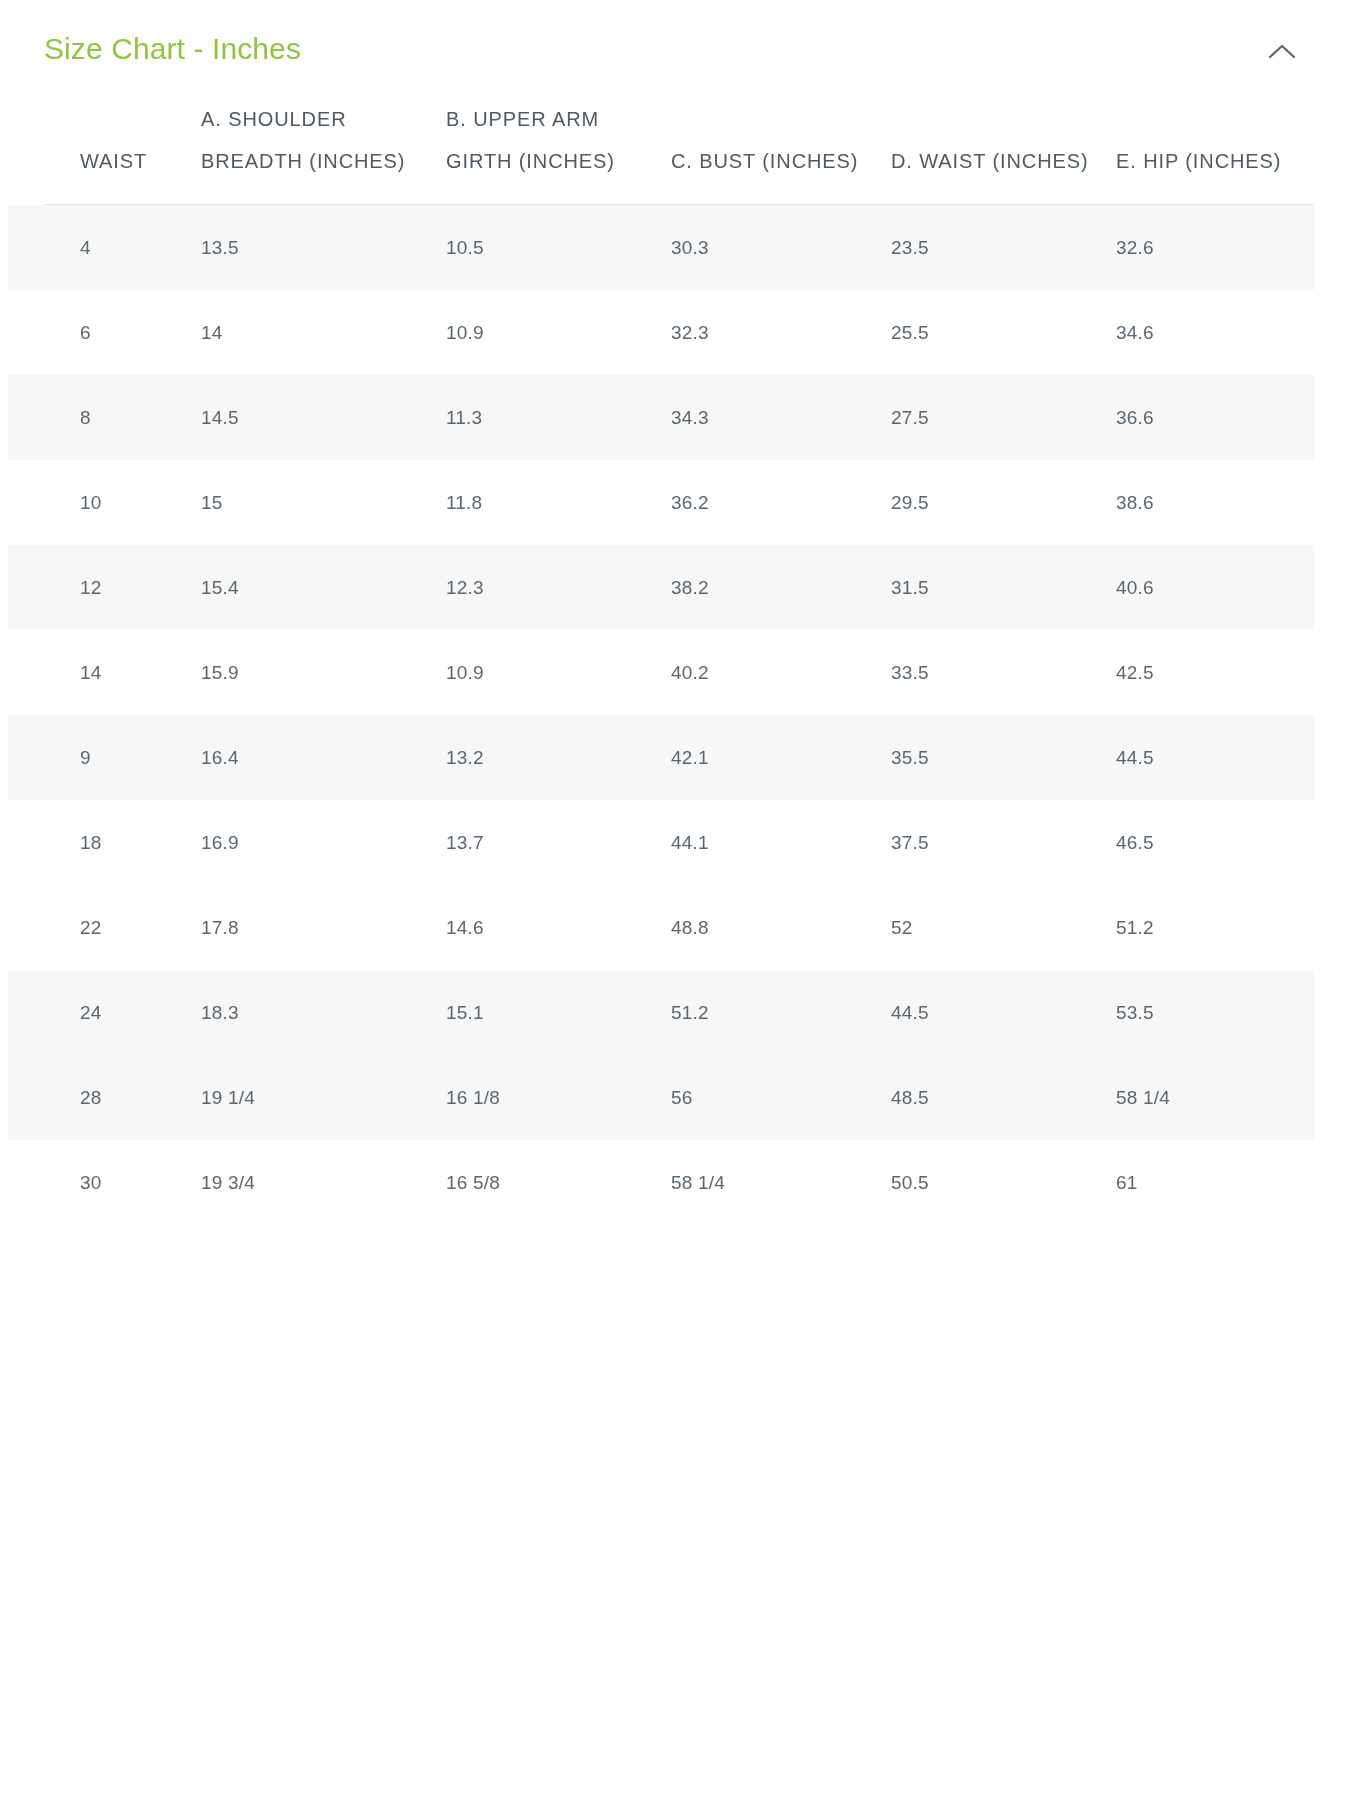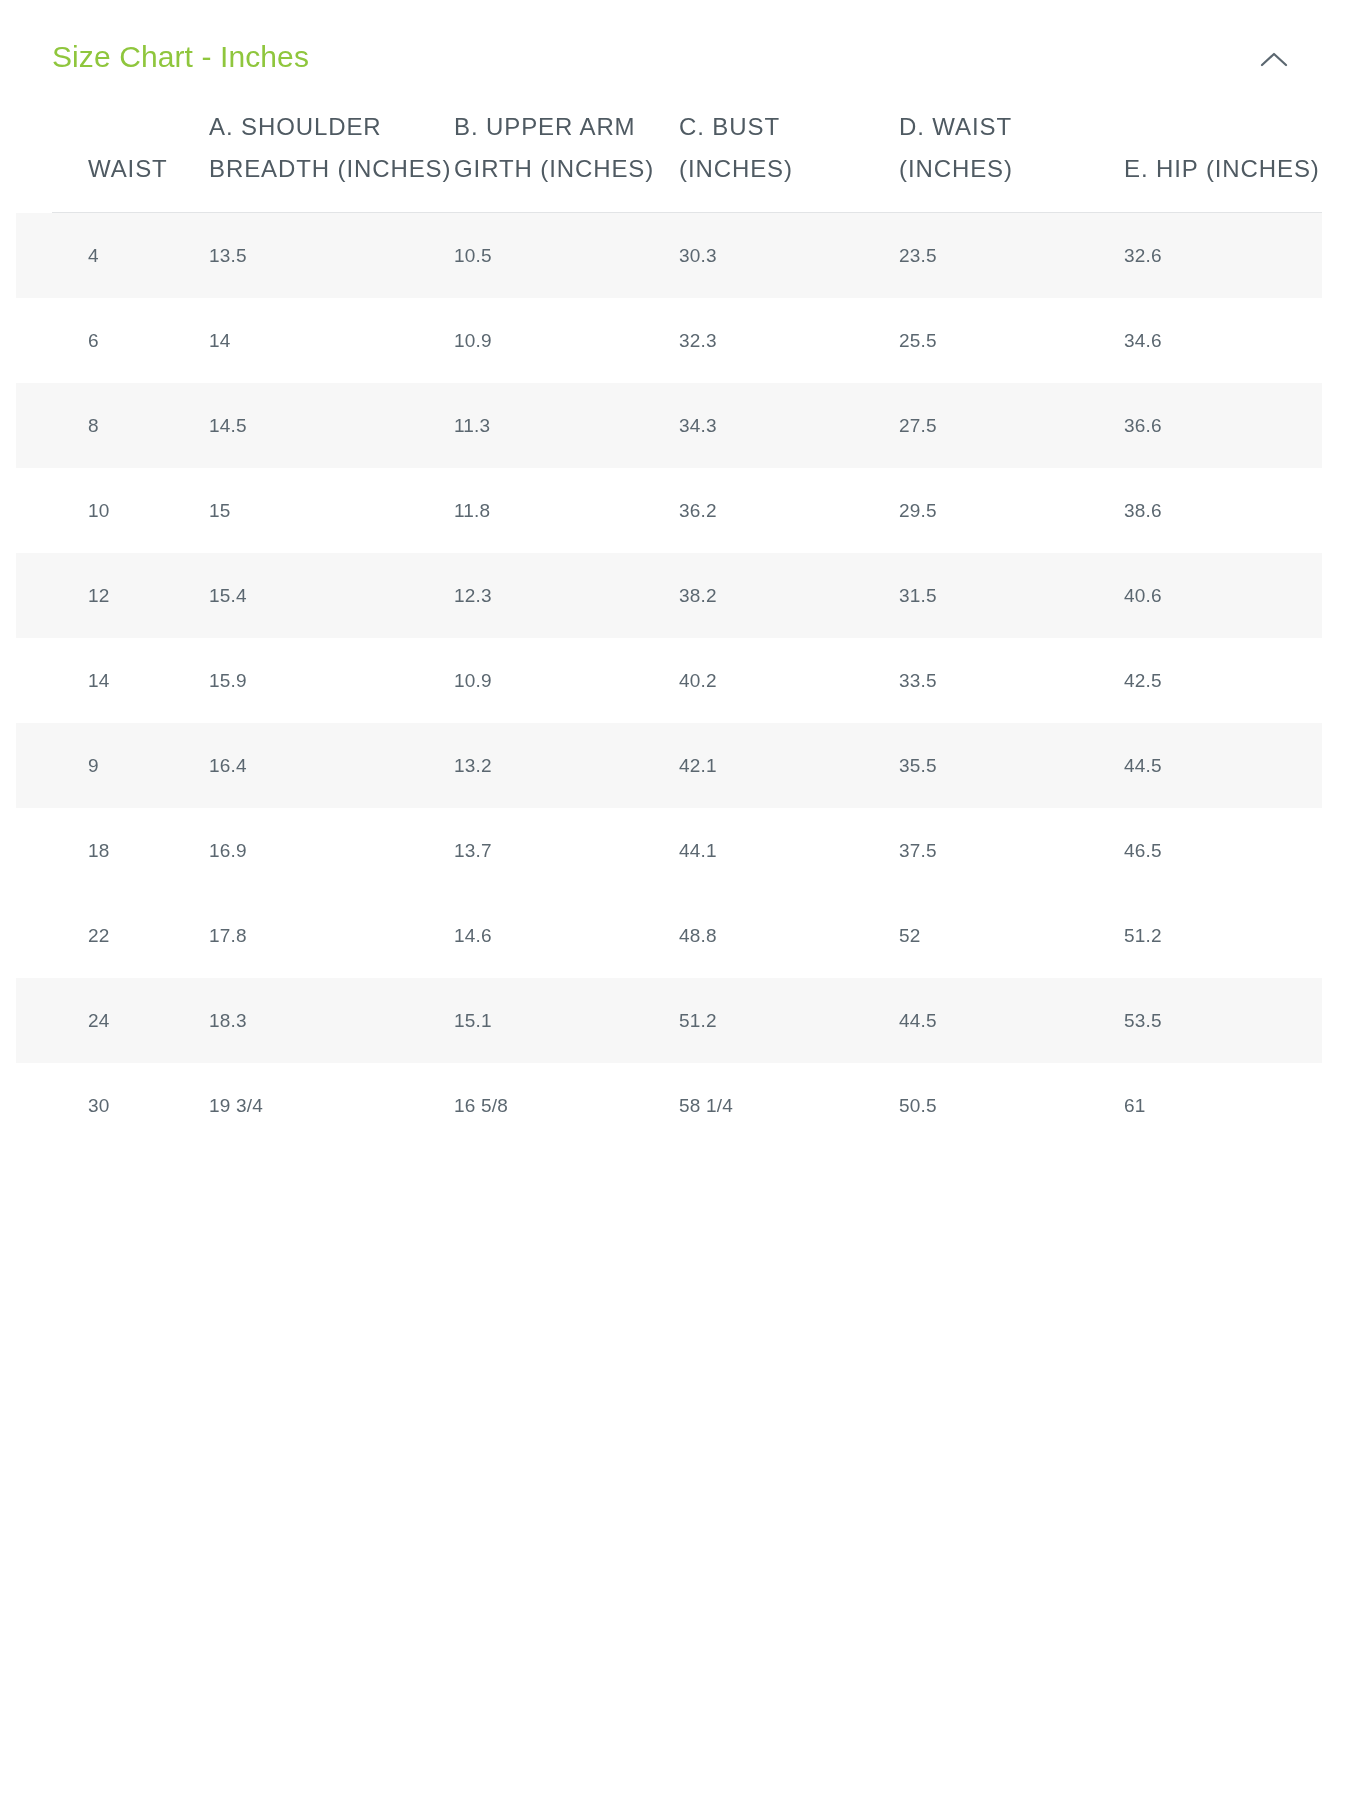--- a/index.html
+++ b/index.html
@@ -11,21 +11,21 @@
     width: 1358px;
     min-height: 1820px;
     font-family: "Liberation Sans", sans-serif;
     color: #5b6770;
     -webkit-font-smoothing: antialiased;
   }
 
   .panel {
     width: 1358px;
     box-sizing: border-box;
-    padding: 8px;
+    padding: 0;
   }
 
   
   .panel-header {
     position: relative;
     box-sizing: border-box;
     padding: 30px 44px 26px 44px;
     display: flex;
     align-items: flex-start;
     justify-content: space-between;
@@ -58,21 +58,21 @@
   }
   table.size-table {
     width: 100%;
     border-collapse: collapse;
     table-layout: fixed;
   }
   table.size-table th {
     text-align: left;
     vertical-align: bottom;
     font-weight: 400;
-    font-size: 24px;
+    font-size: 20px;
     line-height: 42px;
     letter-spacing: 0.9px;
     color: #4f5a62;
     padding: 0 0 22px 0;
     border-bottom: 1px solid #e2e4e6;
   }
   table.size-table th .th-inner {
     display: block;
     padding-left: 0;
   }
@@ -238,20 +238,28 @@
             <td>51.2</td>
           </tr>
         <tr class="odd">
             <td>24</td>
             <td>18.3</td>
             <td>15.1</td>
             <td>51.2</td>
             <td>44.5</td>
             <td>53.5</td>
           </tr>
+        <tr class="odd">
+            <td>28</td>
+            <td>19 1/4</td>
+            <td>16 1/8</td>
+            <td>56</td>
+            <td>48.5</td>
+            <td>58 1/4</td>
+          </tr>
         <tr class="even">
             <td>30</td>
             <td>19 3/4</td>
             <td>16 5/8</td>
             <td>58 1/4</td>
             <td>50.5</td>
             <td>61</td>
           </tr>
       </tbody>
     </table>

